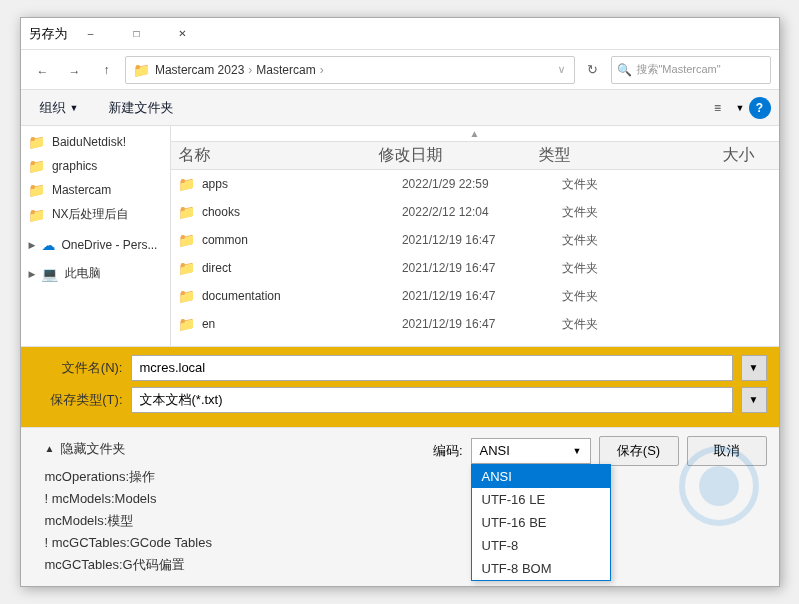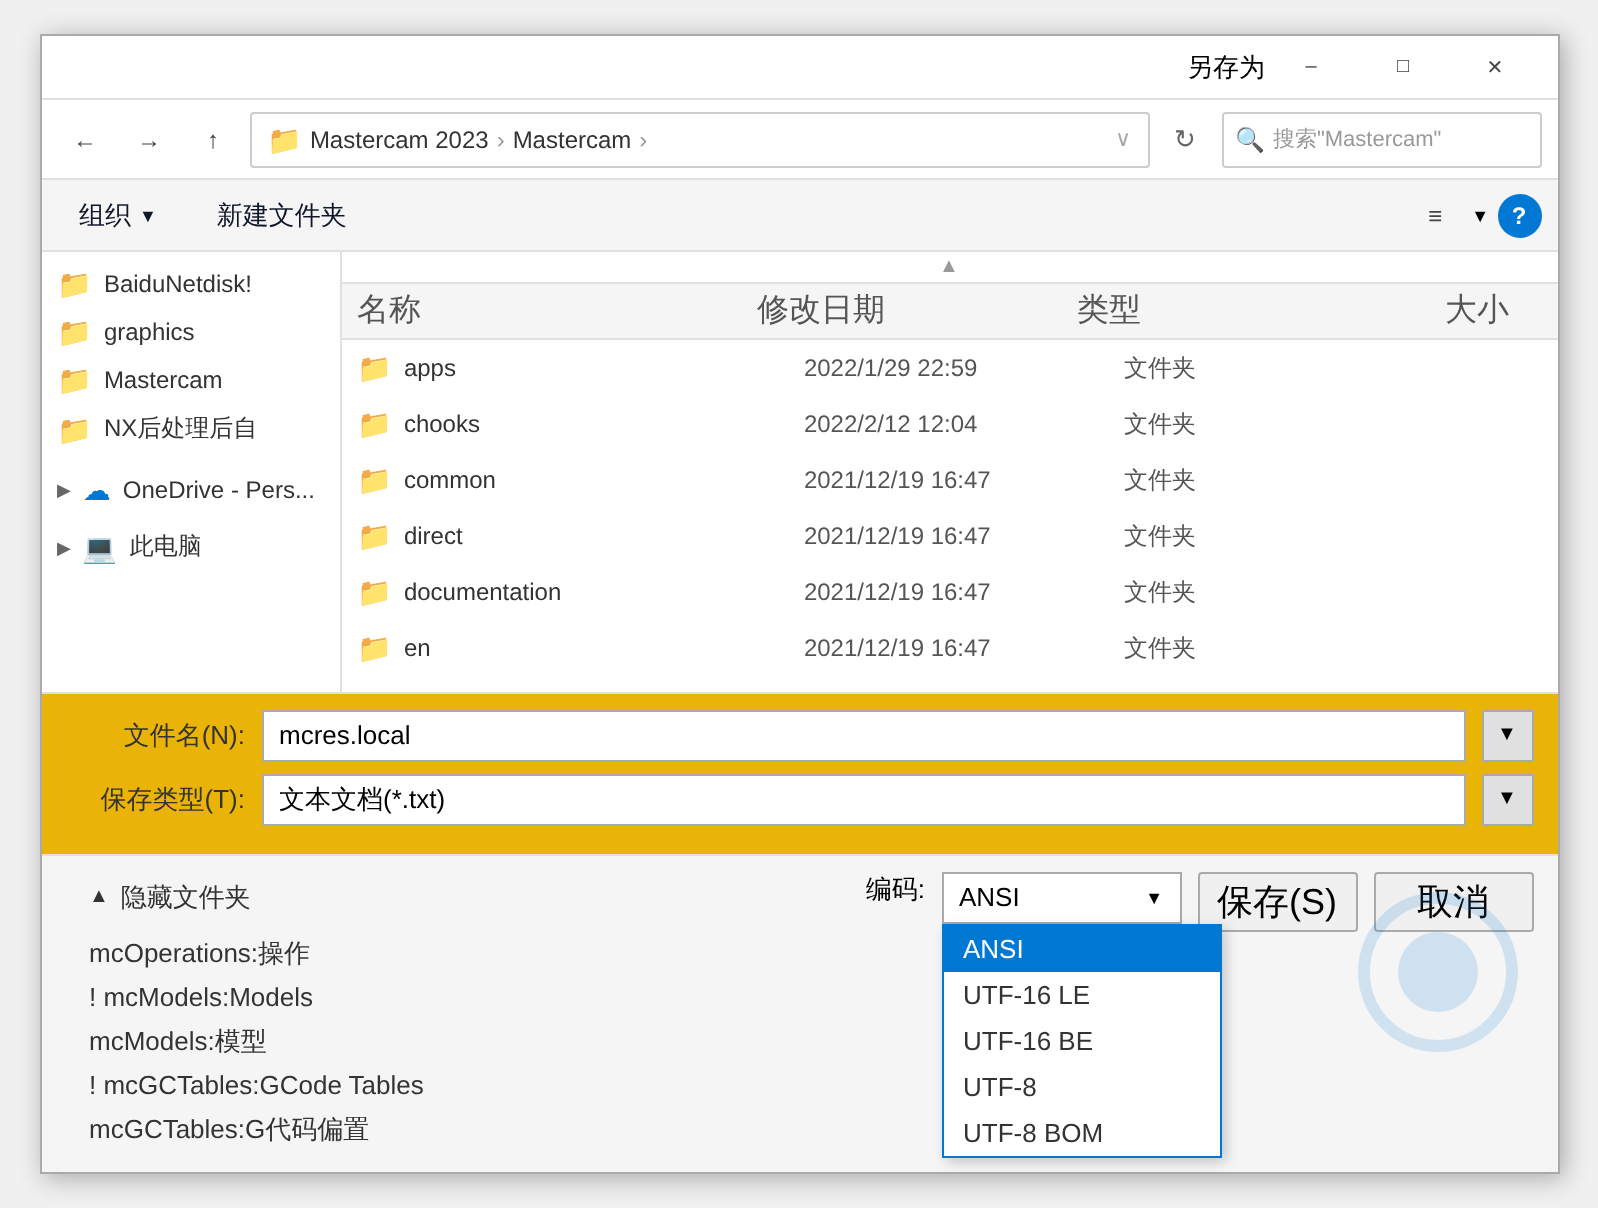--- a/index.html
+++ b/index.html
@@ -24,21 +24,21 @@
       flex-direction: column;
       position: relative;
     }
     
     .titlebar {
       background: #fff;
       border-bottom: 1px solid #e0e0e0;
       height: 32px;
       display: flex;
       align-items: center;
-      justify-content: flex-end;
+      justify-content: flex-start;
       padding: 0 8px;
     }
     .titlebar-title {
       font-size: 13px;
       color: #000;
     }
     .titlebar-controls {
       display: flex;
       gap: 0;
     }
@@ -274,21 +274,21 @@
     .encoding-option.selected {
       background: #0078d4;
       color: #fff;
     }
     .action-btn {
       width: 80px;
       height: 30px;
       border: 1px solid #aaa;
       background: #f0f0f0;
       cursor: pointer;
-      font-size: 18px;
+      font-size: 13px;
       display: flex;
       align-items: center;
       justify-content: center;
       border-radius: 2px;
     }
     
     .hidden-folder-row {
       display: flex;
       align-items: center;
       padding: 4px 12px;
@@ -501,21 +501,21 @@
       <div class="text-content">
         <div>mcOperations:操作</div>
         <div>! mcModels:Models</div>
         <div>mcModels:模型</div>
         <div>! mcGCTables:GCode Tables</div>
         <div>mcGCTables:G代码偏置</div>
       </div>
     </div>
 
     <div style="display:flex; flex-direction:column; align-items:flex-end; gap:8px; padding-top:2px;">
-      <div style="display:flex; align-items:flex-start; gap:8px;">
+      <div style="display:flex; align-items:center; gap:8px;">
         <span>编码:</span>
         <div style="position:relative;">
           <div class="encoding-select-box">
             <span>ANSI</span>
             <span style="font-size:9px; margin-left:8px;">▼</span>
           </div>
 
           <div class="encoding-popup">
             <div class="encoding-option selected">ANSI</div>
             <div class="encoding-option">UTF-16 LE</div>

